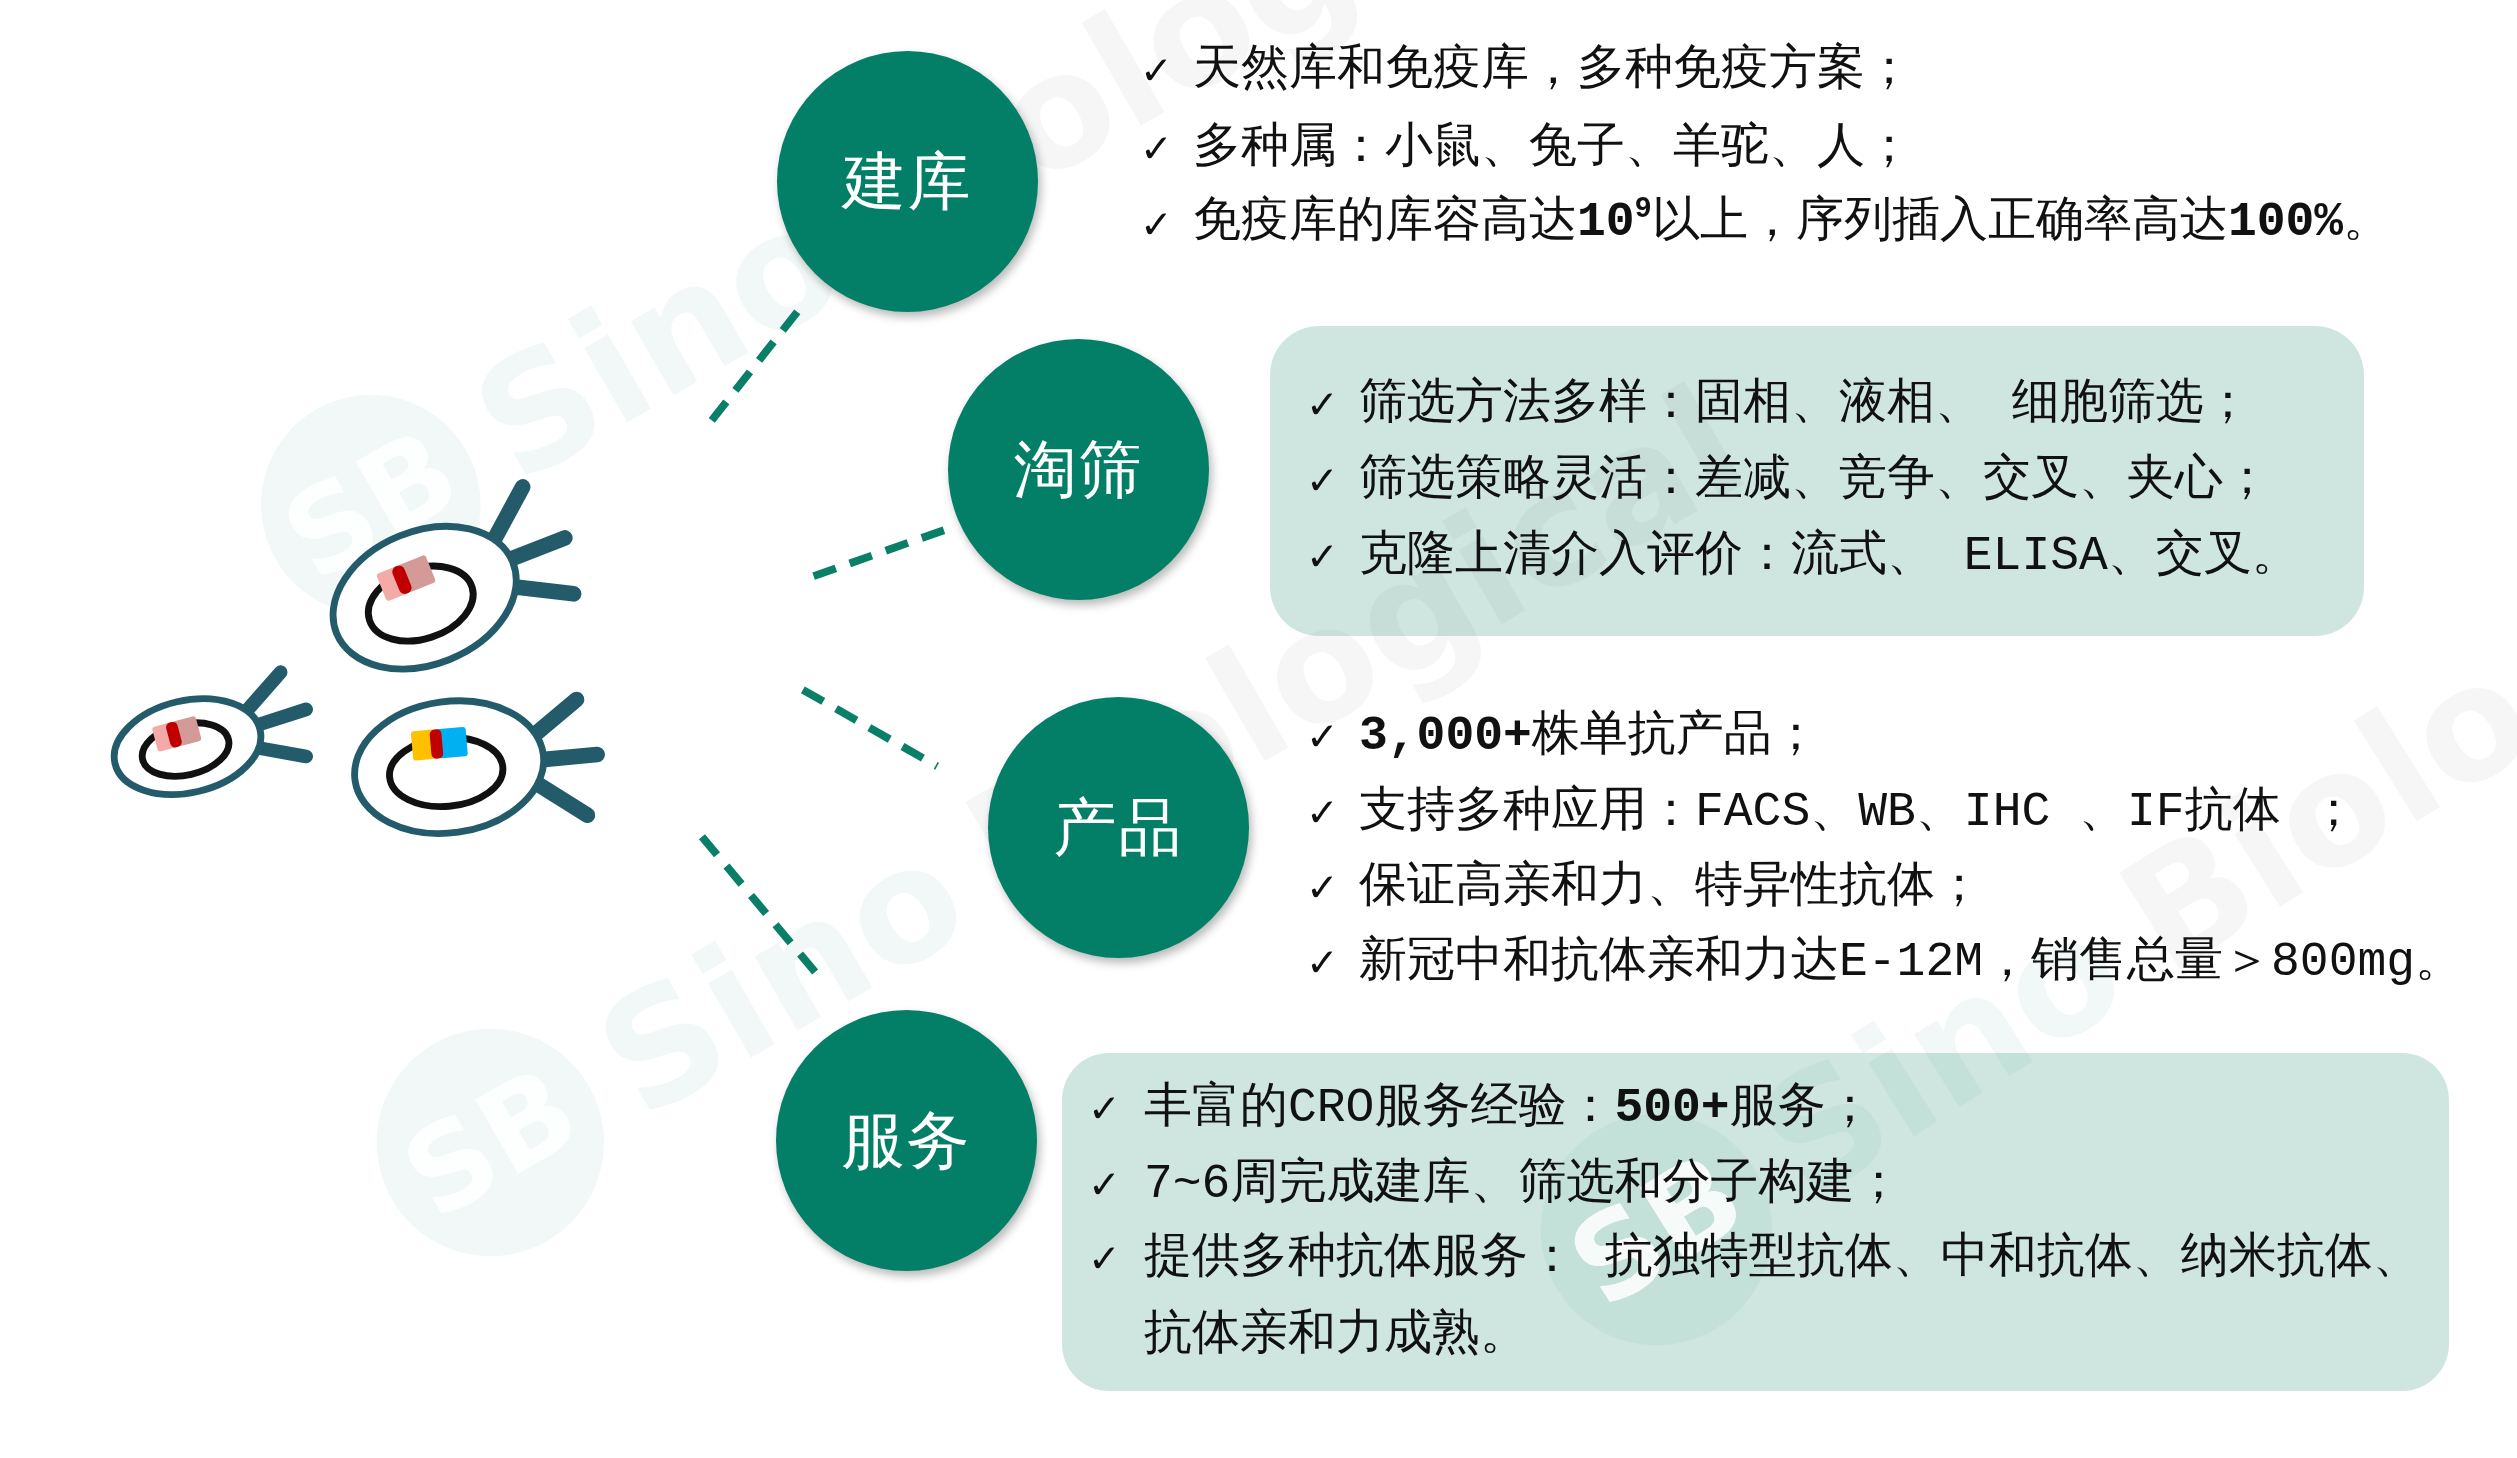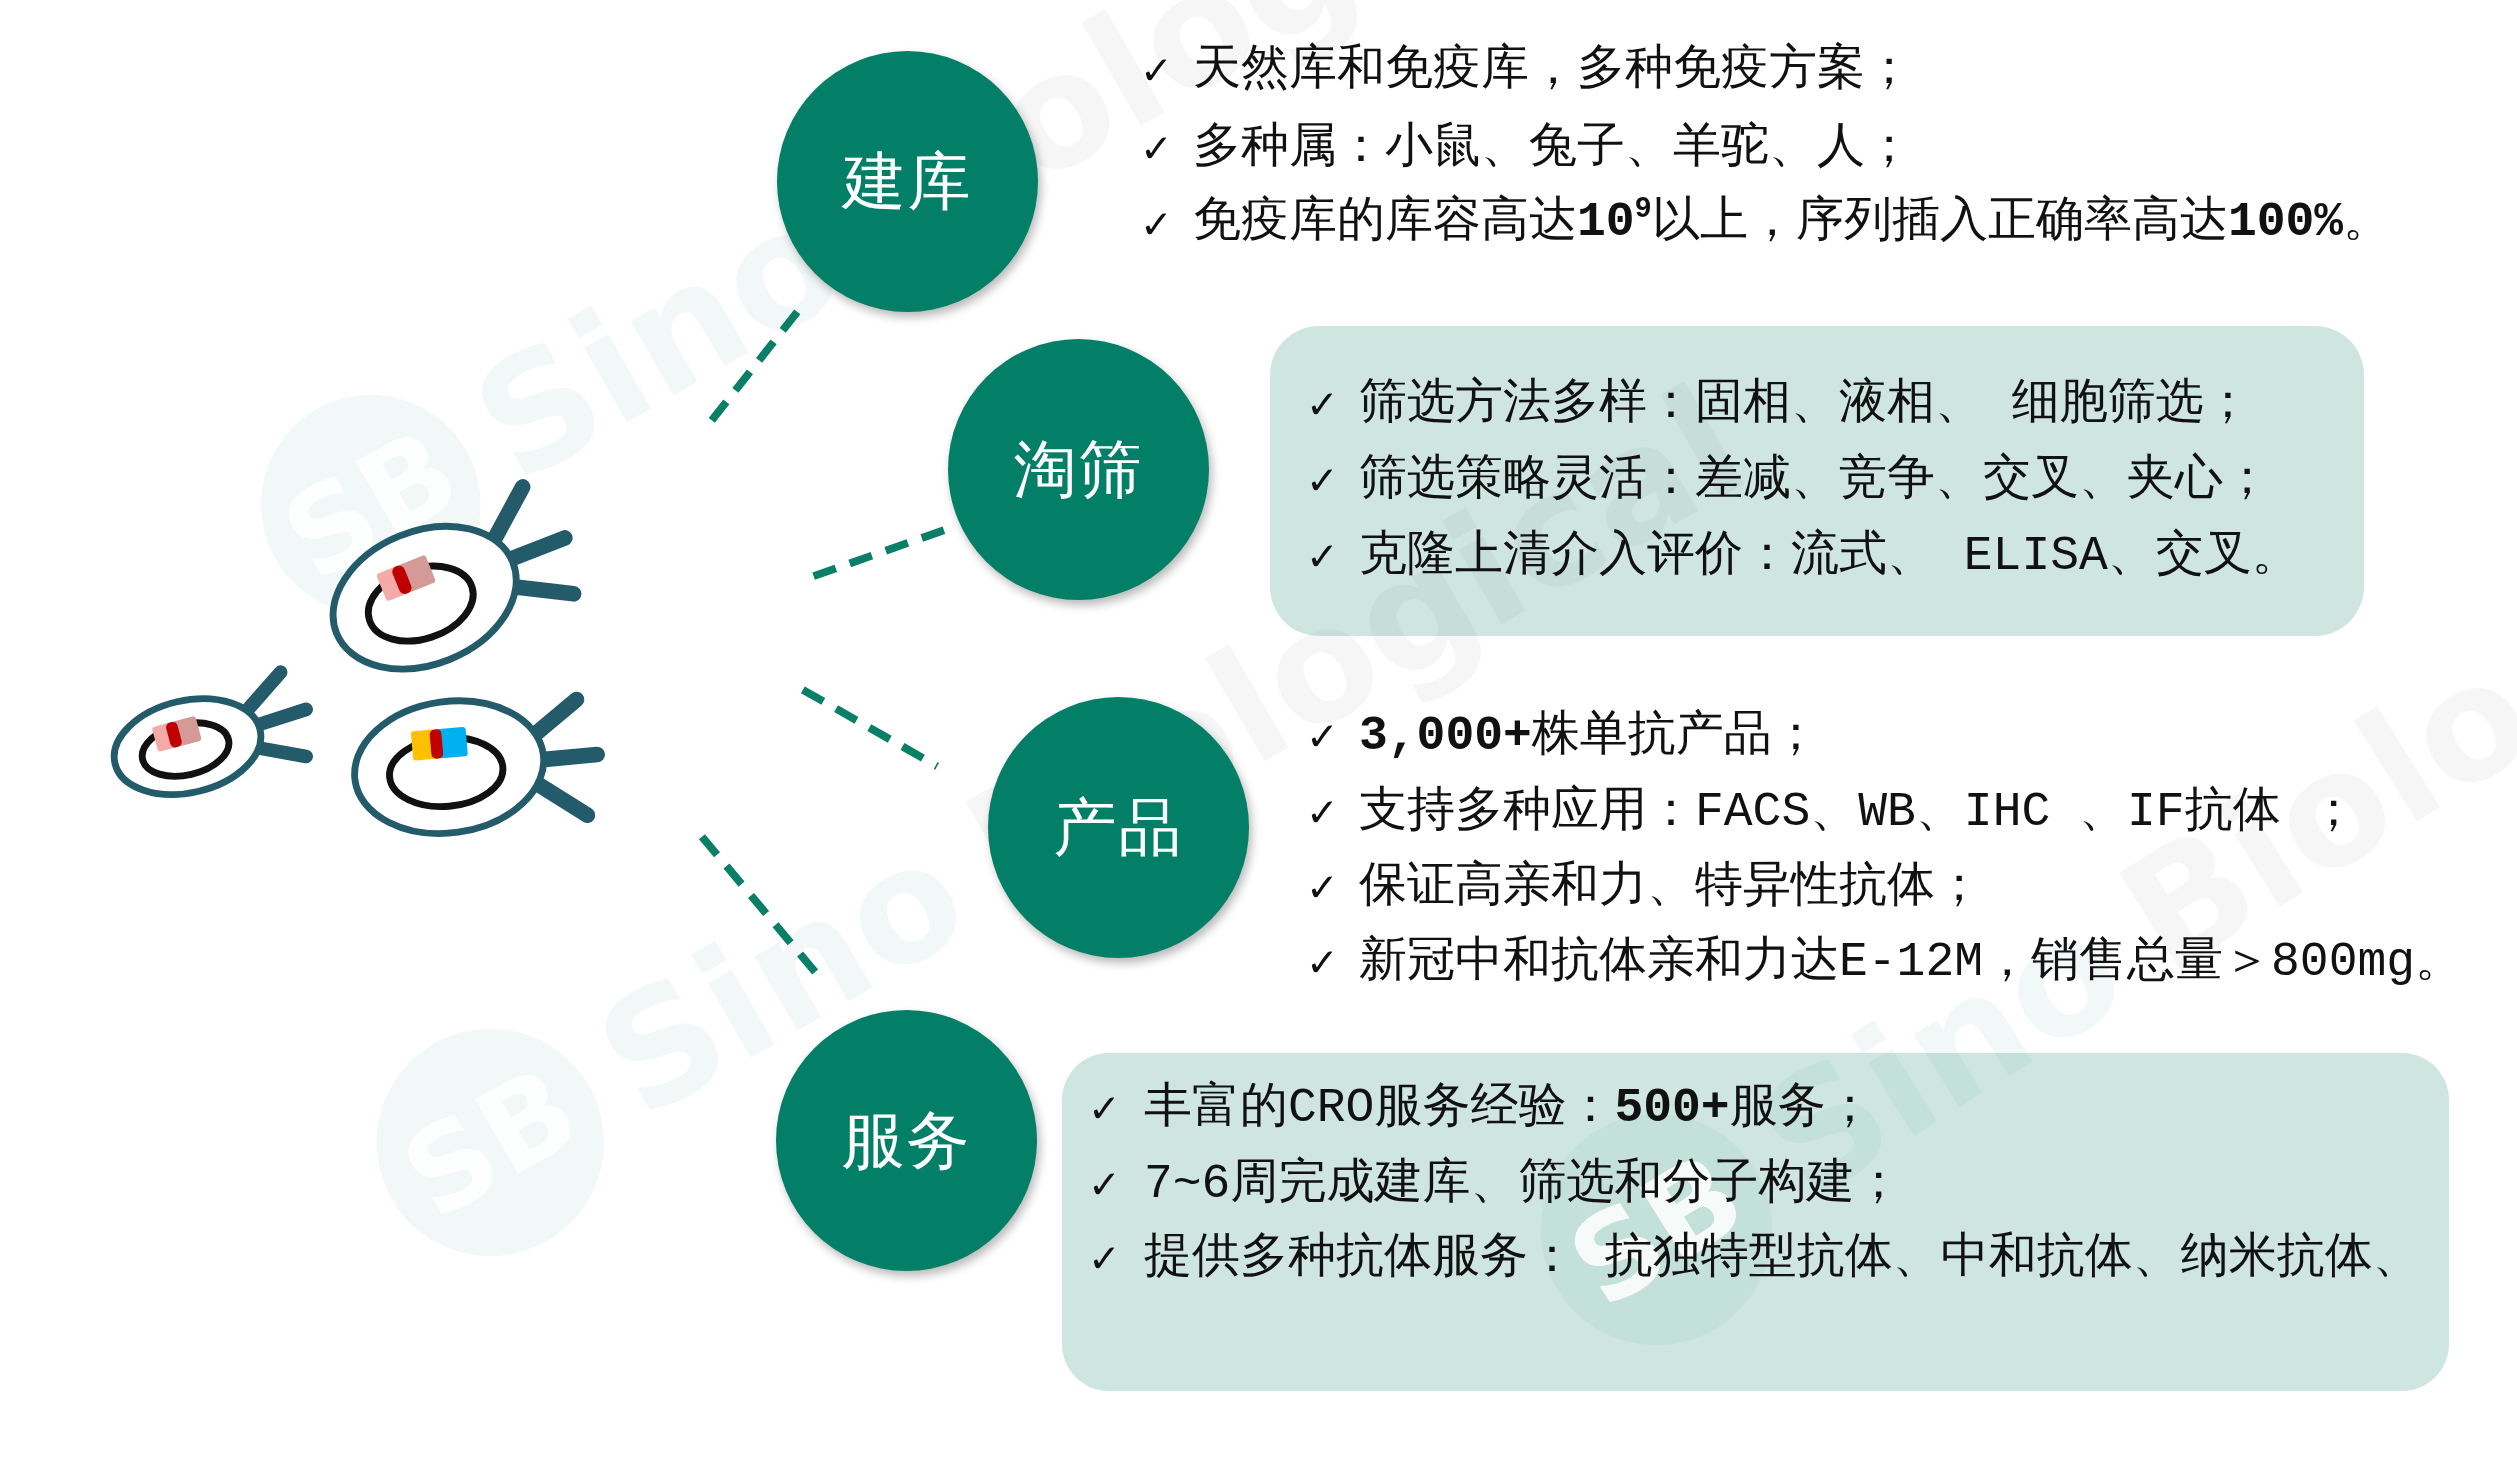--- a/index.html
+++ b/index.html
@@ -177,15 +177,18 @@
     <span class="txt"><span>丰富的CRO服务经验：</span><span class="b">500+</span><span>服务；</span></span>
   </div>
   <div class="line" style="left:1088px;top:1153px;">
     <span class="chk" style="width:56px;">✓</span>
     <span class="txt"><span>7~6周完成建库、筛选和分子构建；</span></span>
   </div>
   <div class="line" style="left:1088px;top:1227px;">
     <span class="chk" style="width:56px;">✓</span>
     <span class="txt"><span>提供多种抗体服务： 抗独特型抗体、中和抗体、纳米抗体、</span></span>
   </div>
+  <div class="line" style="left:1144px;top:1304px;">
+    <span class="txt">抗体亲和力成熟。</span>
+  </div>
 
 </div>
 
 
 </body></html>

